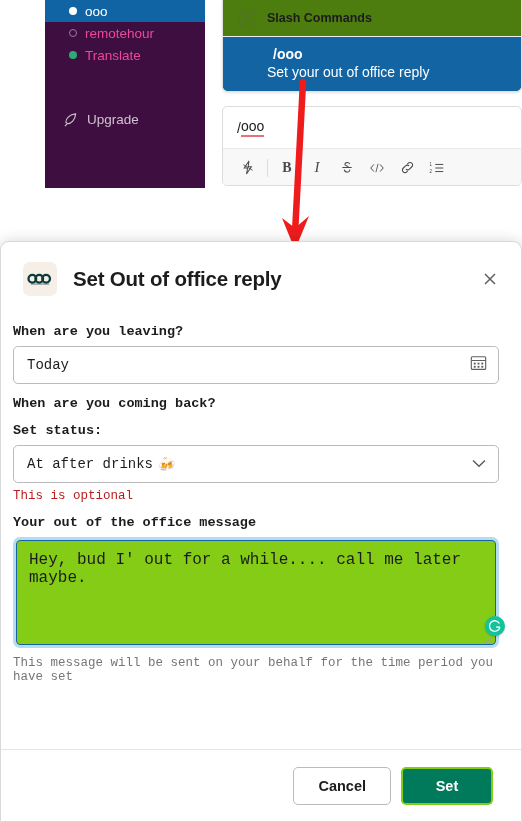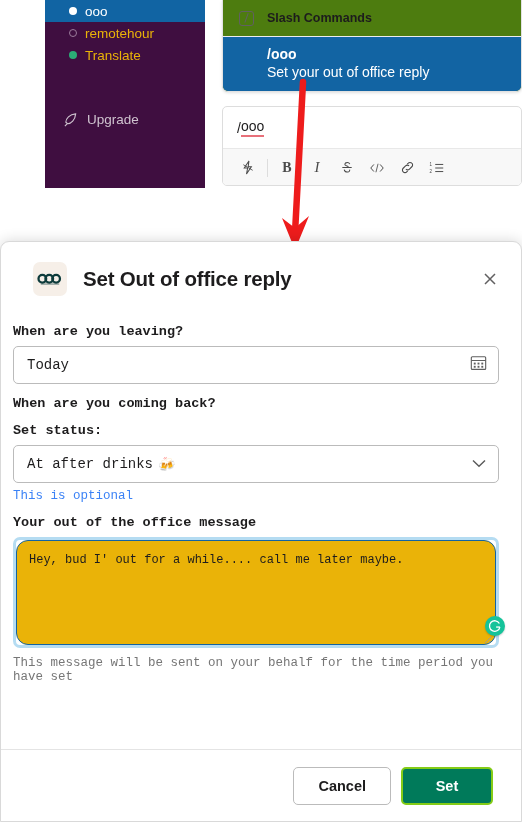--- a/index.html
+++ b/index.html
@@ -22,21 +22,21 @@
     background: #ffffff; overflow: hidden;
   }
 
   
   .sidebar {
     position: absolute; left: 45px; top: 0; width: 160px; height: 188px;
     background: #3F0E40;
   }
   .chan {
     display: flex; align-items: center; height: 22px;
-    padding-left: 24px; color: #eab308; font-size: 13.5px;
+    padding-left: 24px; color: #ec4899; font-size: 13.5px;
     white-space: nowrap;
   }
   .chan.selected { background: #1164A3; color: #ffffff; }
   .chan .dot {
     width: 8px; height: 8px; border-radius: 50%;
     margin-right: 8px; flex: none;
   }
   .dot.filled-white { background: #ffffff; }
   .dot.hollow { background: transparent; border: 1.4px solid #9B7C9B; }
   .dot.green { background: #2BAC76; }
@@ -67,21 +67,21 @@
     border-radius: 3px; margin-right: 13px; position: relative; flex: none;
   }
   .slash-ico::after {
     content: ""; position: absolute; left: 6px; top: 1.5px;
     width: 1.3px; height: 10px; background: #616061;
     transform: rotate(20deg); transform-origin: center;
   }
   .slashpop-item {
     background: #1264A3; color: #ffffff; padding: 8px 0 9px 44px;
   }
-  .slashpop-item .cmd { font-size: 14px; font-weight: bold; line-height: 18px; }
+  .slashpop-item .cmd { font-size: 14px; font-weight: bold; line-height: 18px; margin-left: 6px; }
   .slashpop-item .desc { font-size: 14px; line-height: 19px; }
 
   
   .composer {
     position: absolute; left: 222px; top: 106px; width: 300px; height: 80px;
     background: #ffffff; border: 1px solid #DDDDDD; border-radius: 5px;
     overflow: hidden;
   }
   .composer-input {
     height: 41px; display: flex; align-items: center; padding-left: 14px;
@@ -112,21 +112,21 @@
   
   .modal {
     position: absolute; left: 0; top: 241px; width: 522px; height: 581px;
     background: #ffffff;
     border: 1px solid #D9D9D9;
     border-radius: 9px 9px 0 0;
     box-shadow: 0 0 14px rgba(0,0,0,.16);
     overflow: hidden;
   }
   .modal-head {
-    position: relative; padding: 20px 22px 6px 32px;
+    position: relative; padding: 20px 22px 6px 22px;
     display: flex; align-items: center;
   }
   .app-icon {
     width: 34px; height: 34px; border-radius: 7px;
     background: #F6EFE8; flex: none; margin-right: 16px;
     display: flex; align-items: center; justify-content: center;
     flex-direction: column;
   }
   .modal-title {
     font-size: 20.5px; font-weight: bold; color: #1D1C1D;
@@ -150,30 +150,30 @@
     font-size: 14px; color: #1D1C1D; background: #ffffff;
   }
   .field .cal {
     position: absolute; right: 11px; top: 50%; transform: translateY(-50%);
   }
   .field .chev {
     position: absolute; right: 12px; top: 50%; transform: translateY(-50%);
     color: #5A5A5A;
   }
   .field .emoji { margin-left: 5px; font-size: 14px; }
-  .hint { font-size: 12.5px; color: #3b82f6; margin-top: 6px; }
+  .hint { font-size: 12.5px; color: #b91c1c; margin-top: 6px; }
 
   .ta-wrap {
     position: relative; margin-top: 7px;
     border: 3px solid #B5DCF2; border-radius: 7px;
   }
   .textarea {
-    height: 105px; border: 1px solid #1264A3; border-radius: 12px;
-    background: #eab308; padding: 10px 12px;
-    font-size: 12px; color: #1D1C1D; position: relative;
+    height: 105px; border: 1px solid #1264A3; border-radius: 4px;
+    background: #84cc16; padding: 10px 12px;
+    font-size: 16px; color: #1D1C1D; position: relative;
     line-height: 18px;
   }
   .resize-grip {
     position: absolute; right: 3px; bottom: 2px; width: 10px; height: 10px;
     color: #9A9A9A;
   }
   .grammarly {
     position: absolute; right: -9px; bottom: 9px;
     width: 20px; height: 20px; border-radius: 50%;
     background: #15C39A; color: #ffffff;

